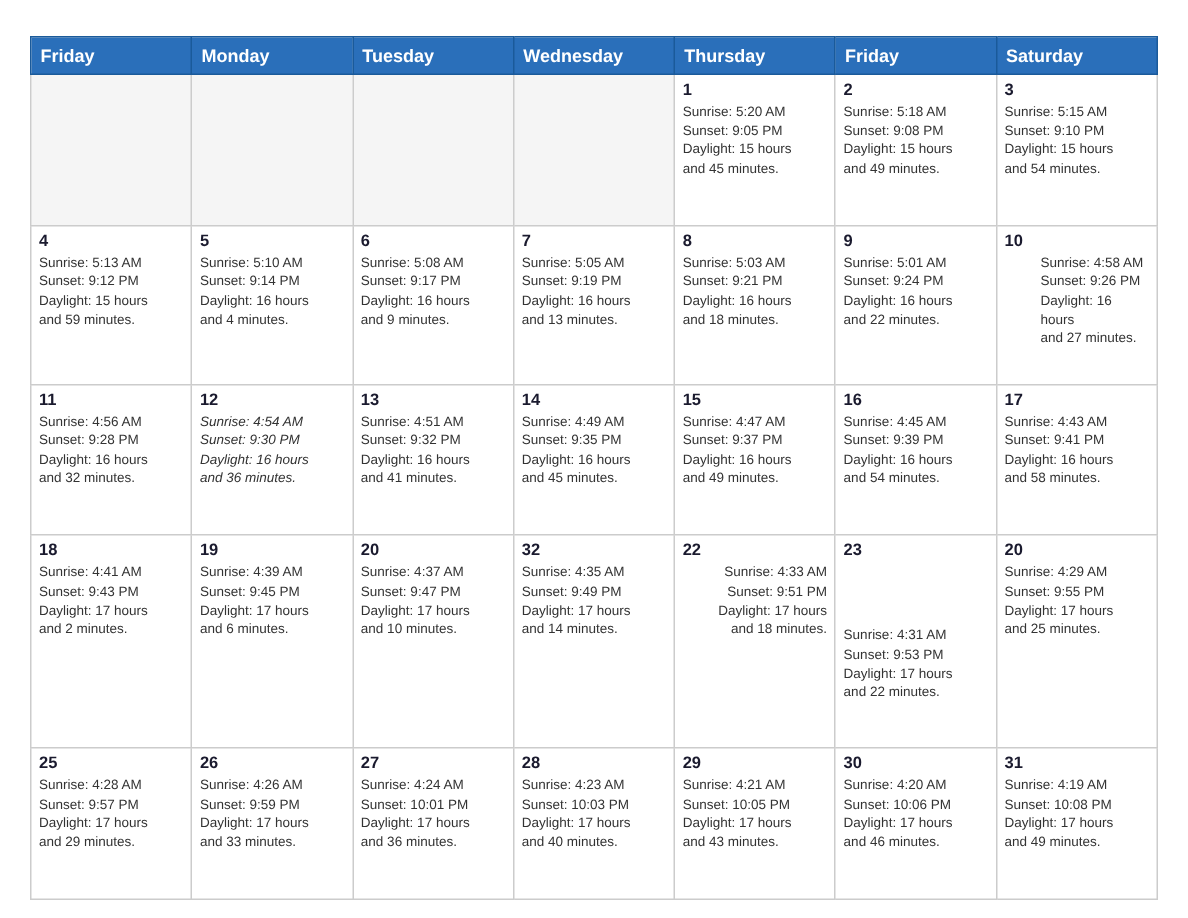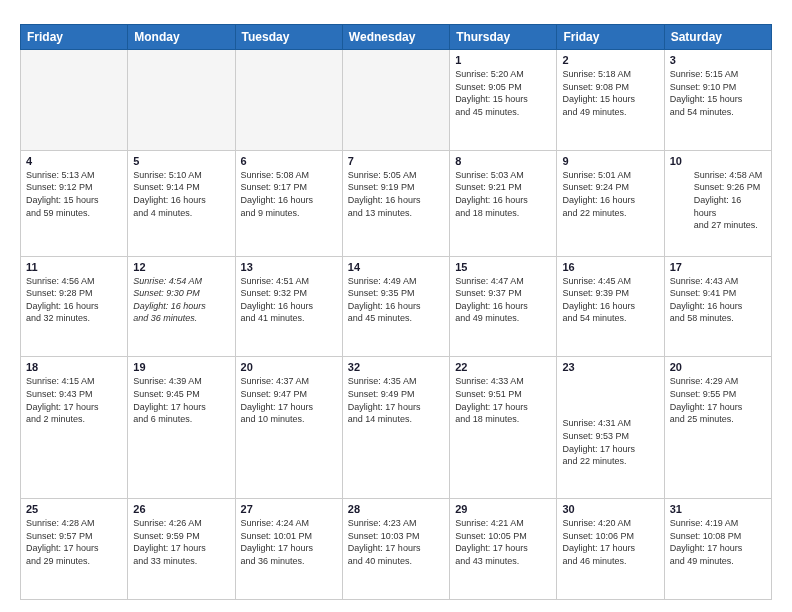--- a/index.html
+++ b/index.html
@@ -248,21 +248,21 @@
             <span class="day-number">17</span>
             <div class="day-info" style="white-space: pre-line;">Sunrise: 4:43 AM
 Sunset: 9:41 PM
 Daylight: 16 hours
 and 58 minutes.</div>
           </td>
         </tr>
         <tr>
           <td>
             <span class="day-number">18</span>
-            <div class="day-info" style="white-space: pre-line;">Sunrise: 4:15 AM
+            <div class="day-info" style="white-space: pre-line;">Sunrise: 4:41 AM
 Sunset: 9:43 PM
 Daylight: 17 hours
 and 2 minutes.</div>
           </td>
           <td>
             <span class="day-number">19</span>
             <div class="day-info" style="white-space: pre-line;">Sunrise: 4:39 AM
 Sunset: 9:45 PM
 Daylight: 17 hours
 and 6 minutes.</div>
@@ -276,21 +276,21 @@
           </td>
           <td>
             <span class="day-number">32</span>
             <div class="day-info" style="white-space: pre-line;">Sunrise: 4:35 AM
 Sunset: 9:49 PM
 Daylight: 17 hours
 and 14 minutes.</div>
           </td>
           <td>
             <span class="day-number">22</span>
-            <div class="day-info" style="white-space: pre-line;">Sunrise: 4:33 AM
+            <div class="day-info" style="white-space: pre-line; text-align: right;">Sunrise: 4:33 AM
 Sunset: 9:51 PM
 Daylight: 17 hours
 and 18 minutes.</div>
           </td>
           <td>
             <span class="day-number">23</span>
             <div class="day-info" style="white-space: pre-line; margin-top: 44px;">Sunrise: 4:31 AM
 Sunset: 9:53 PM
 Daylight: 17 hours
 and 22 minutes.</div>

